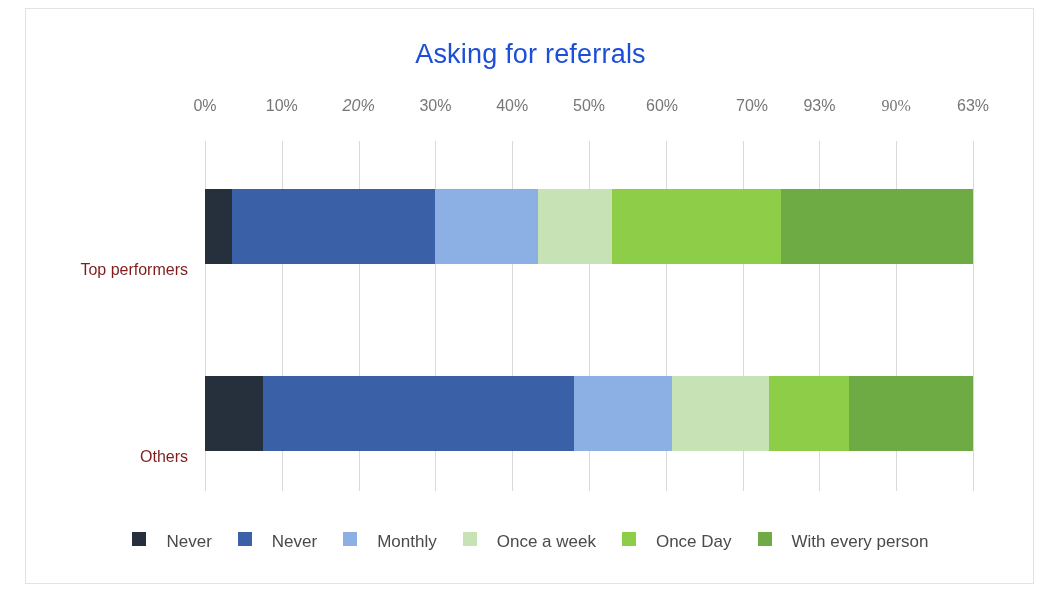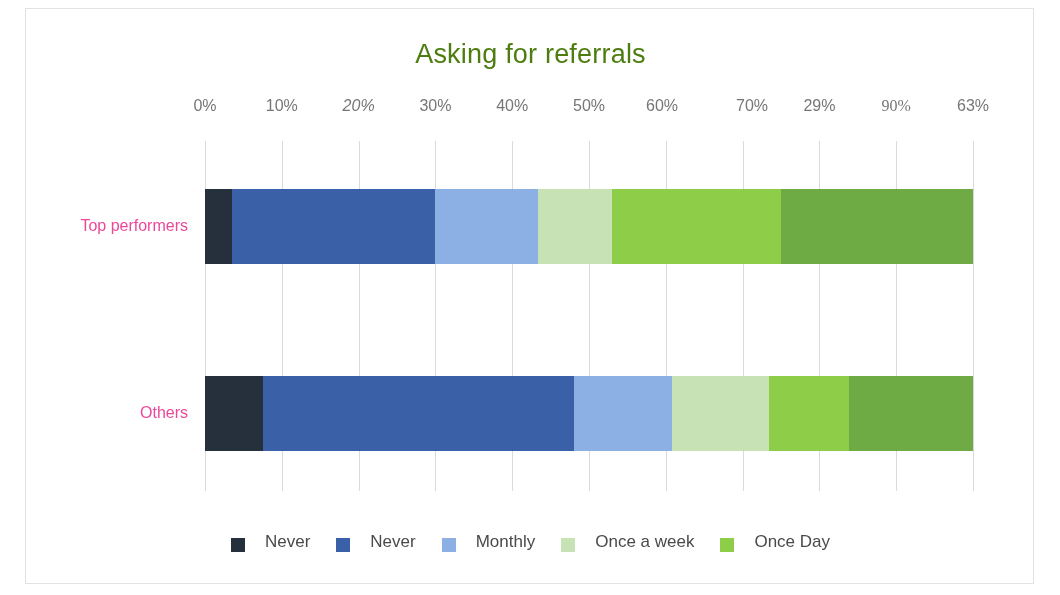--- a/index.html
+++ b/index.html
@@ -25,21 +25,21 @@
     box-sizing: border-box;
   }
 
   #chart-title {
     position: absolute;
     left: 0;
     top: 30px;
     width: 1009px;
     text-align: center;
     font-size: 27px;
-    color: #4d7c0f;
+    color: #1d4ed8;
     font-family: "Liberation Sans", sans-serif;
     font-weight: 400;
     letter-spacing: 0.2px;
   }
 
   
   #plot-area {
     position: absolute;
     left: 179px;   
     top: 132px;    
@@ -74,24 +74,25 @@
     color: #767676;
     white-space: nowrap;
     font-family: "Liberation Sans", sans-serif;
   }
 
   
   .cat-label {
     position: absolute;
     right: 0;
     font-size: 16px;
-    color: #ec4899;
+    color: #7f1d1d;
     white-space: nowrap;
     font-family: "Liberation Sans", sans-serif;
     text-align: center;
+    margin-top: 44px;
   }
   #cat-labels {
     position: absolute;
     left: 0;
     top: 132px;
     width: 162px;  
     height: 350px;
   }
 
   
@@ -113,21 +114,21 @@
     left: 0;
     top: 523px;
     width: 1009px;
     display: flex;
     justify-content: center;
     align-items: center;
     gap: 26px;
   }
   .legend-item {
     display: flex;
-    align-items: flex-end;
+    align-items: flex-start;
     gap: 20px;
   }
   .legend-swatch {
     width: 14px;
     height: 14px;
     flex: 0 0 auto;
   }
   .legend-text {
     font-size: 17px;
     color: #4a4a4a;
@@ -144,21 +145,21 @@
 
   <div id="x-axis-labels">
       <div class="x-tick-label" style="left: 0px;">0%</div>
       <div class="x-tick-label" style="left: 76.8px;">10%</div>
       <div class="x-tick-label" style="left: 153.6px; font-style: italic;">20%</div>
       <div class="x-tick-label" style="left: 230.4px;">30%</div>
       <div class="x-tick-label" style="left: 307.2px;">40%</div>
       <div class="x-tick-label" style="left: 384px;">50%</div>
       <div class="x-tick-label" style="left: 457px;">60%</div>
       <div class="x-tick-label" style="left: 547px;">70%</div>
-      <div class="x-tick-label" style="left: 614.4px;">29%</div>
+      <div class="x-tick-label" style="left: 614.4px;">93%</div>
       <div class="x-tick-label" style="left: 691.2px; font-family: Liberation Serif, serif;">90%</div>
       <div class="x-tick-label" style="left: 768px;">63%</div>
     </div>
 
   <div id="cat-labels">
       <div class="cat-label" style="top: 75.5px;">Top performers</div>
       <div class="cat-label" style="top: 262.5px;">Others</div>
     </div>
 
   <div id="plot-area">
@@ -205,15 +206,19 @@
         <span class="legend-text">Monthly</span>
       </div>
       <div class="legend-item">
         <span class="legend-swatch" style="background: rgb(199, 226, 181);"></span>
         <span class="legend-text">Once a week</span>
       </div>
       <div class="legend-item">
         <span class="legend-swatch" style="background: rgb(141, 205, 71);"></span>
         <span class="legend-text">Once Day</span>
       </div>
+      <div class="legend-item">
+        <span class="legend-swatch" style="background: rgb(111, 171, 69);"></span>
+        <span class="legend-text">With every person</span>
+      </div>
     </div>
 
 </div>
 
 </body></html>

